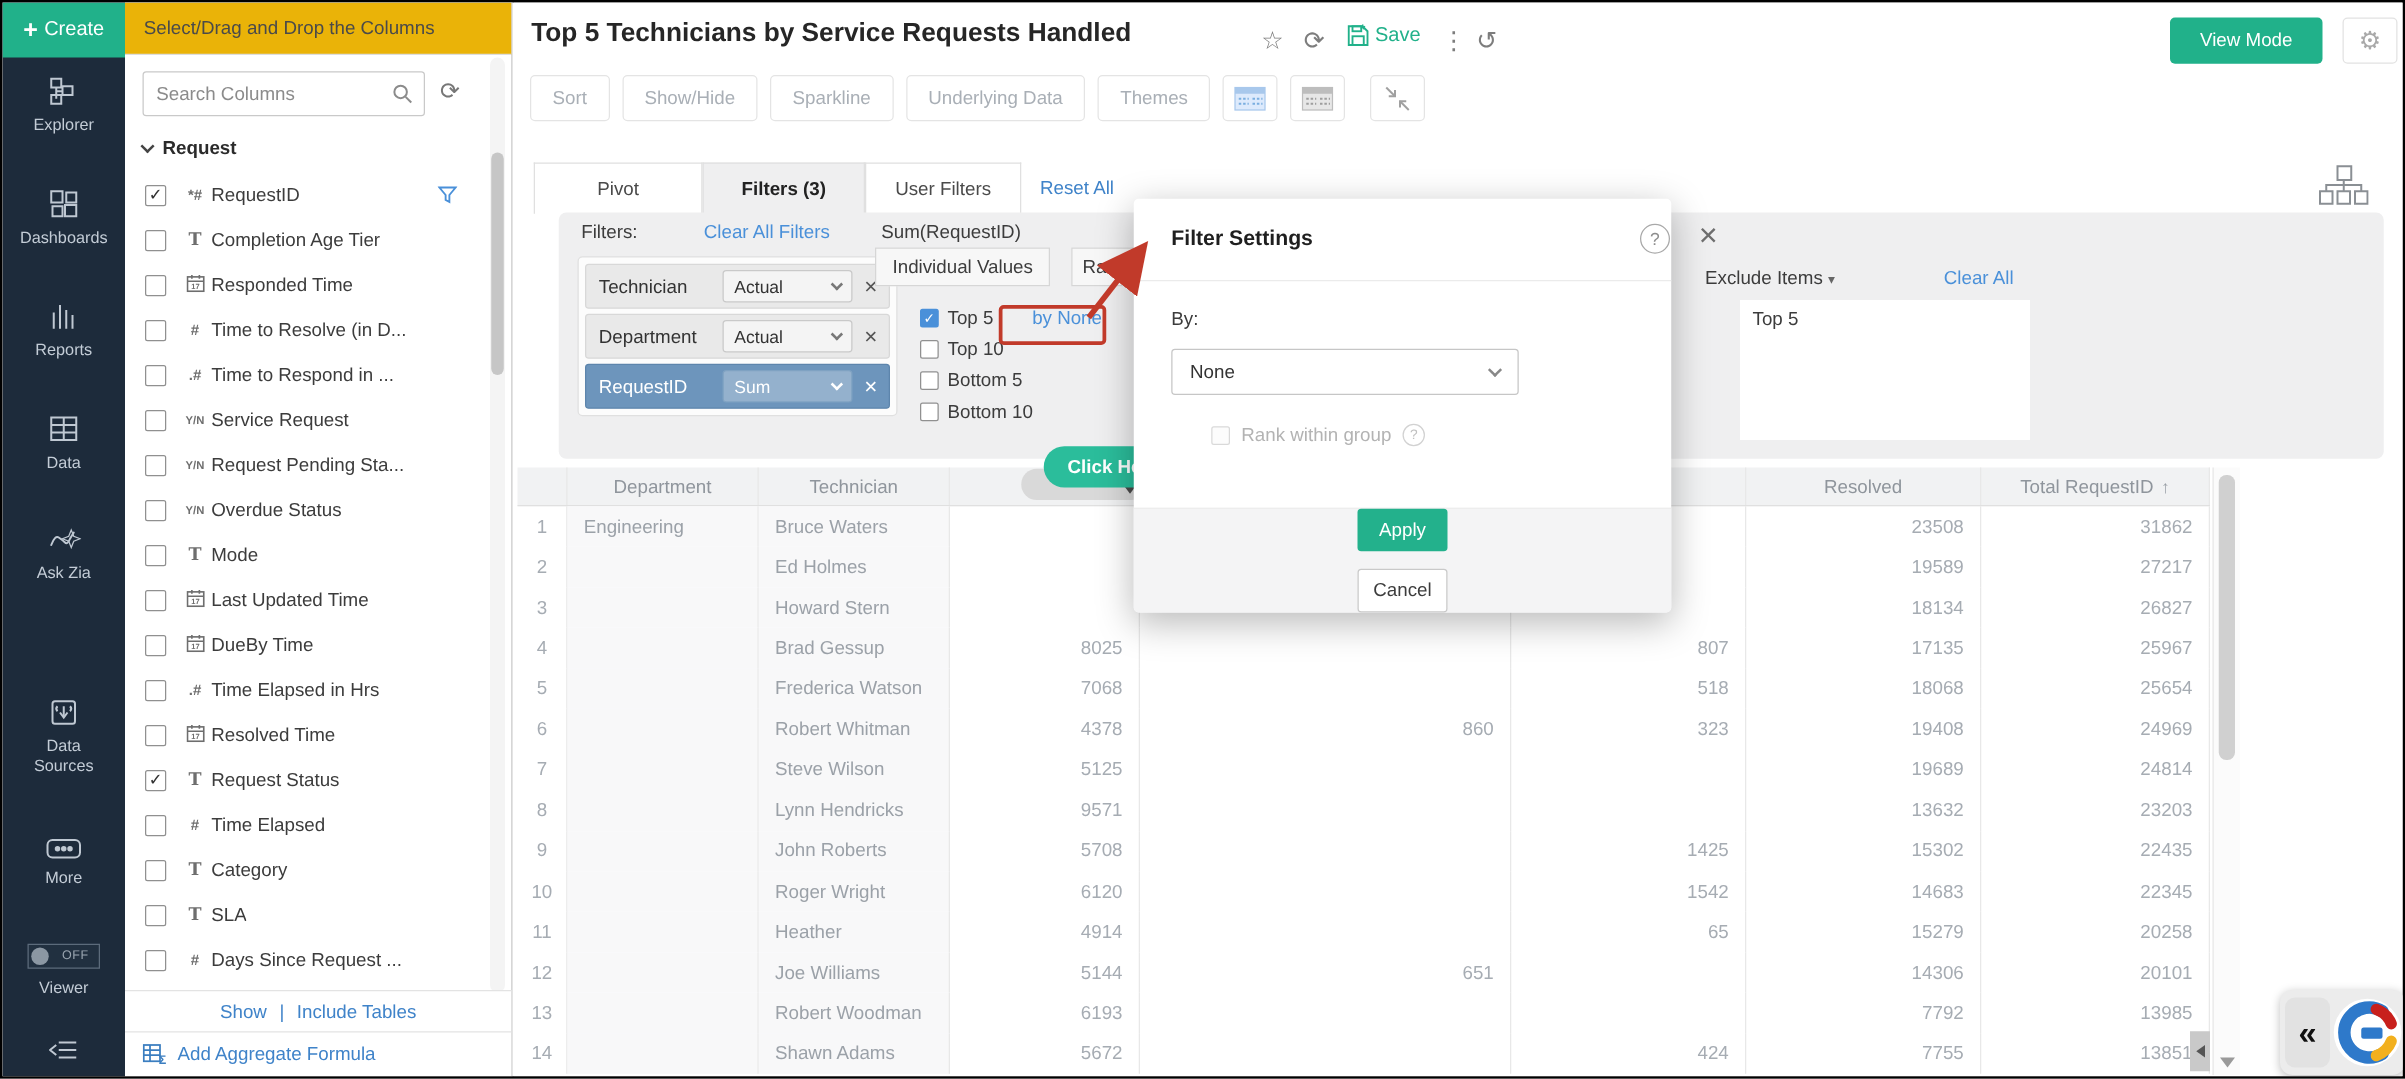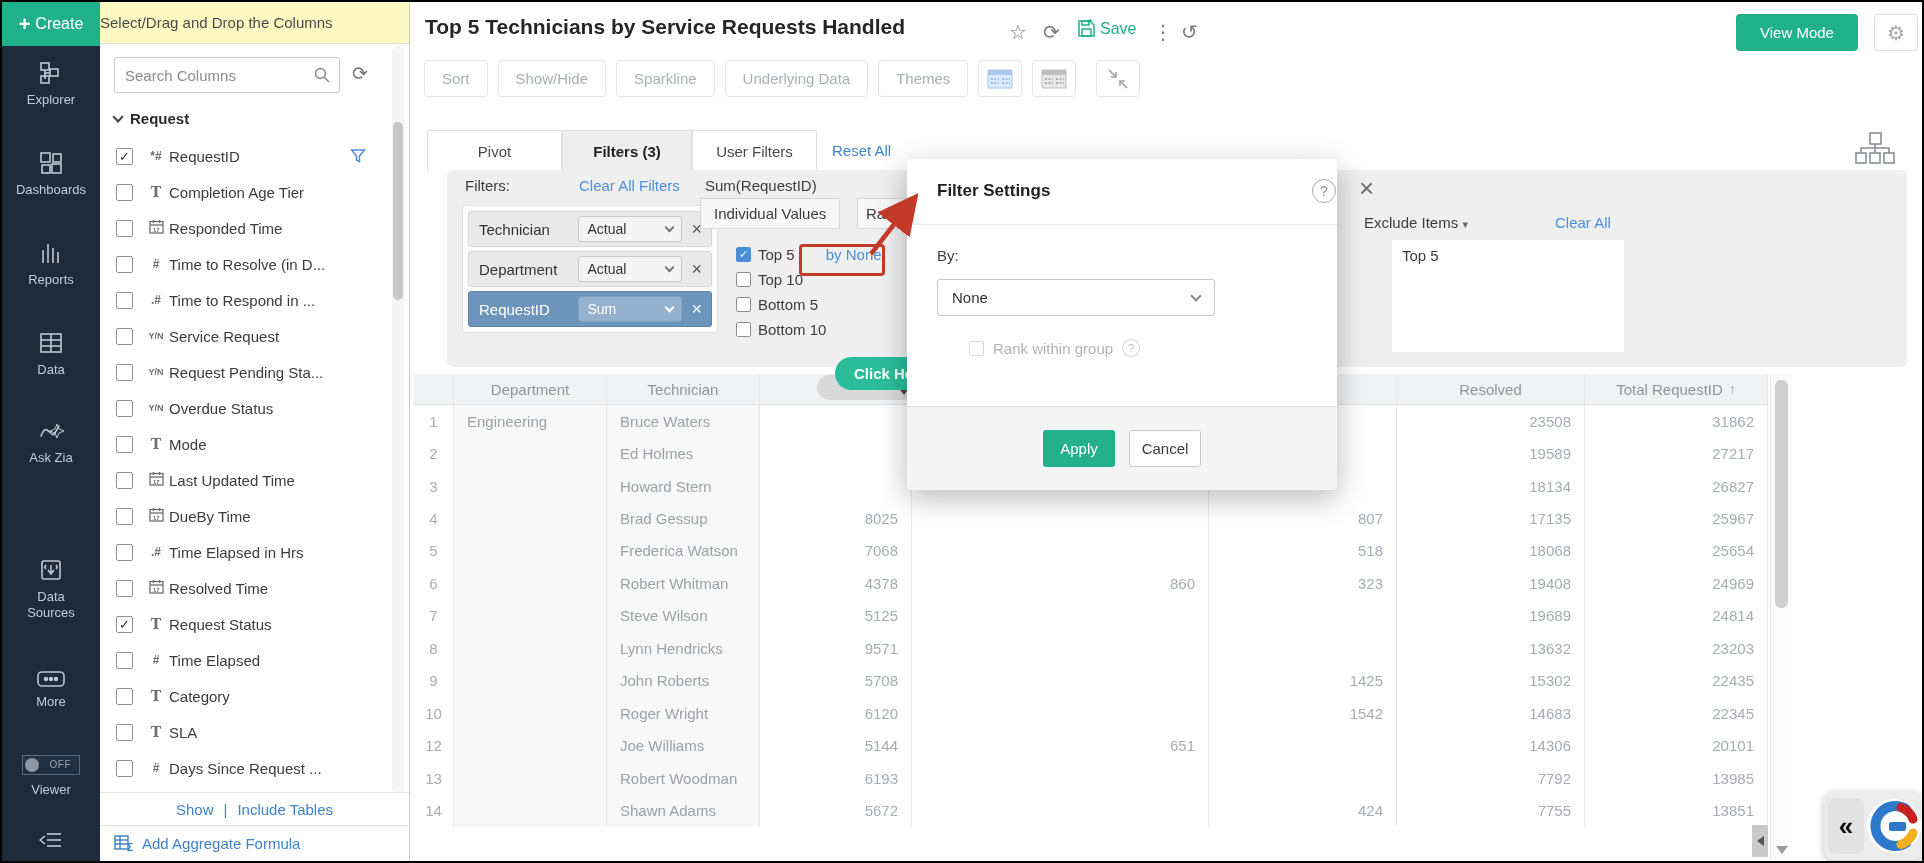--- a/index.html
+++ b/index.html
@@ -13,21 +13,21 @@
   .create-plus { font-size:20px; font-weight:bold; line-height:1; }
   .nav-item { position:absolute; left:0; width:98px; text-align:center; color:#c3ccd6; font-size:13px; cursor:pointer; }
   .nav-item svg { display:block; margin:0 auto 6px auto; stroke:#bfc8d2; fill:none; stroke-width:1.6; }
   .nav-label { display:block; line-height:15px; }
   .viewer-toggle { width:58px; height:20px; border:1px solid #63718131; border-radius:0; background:#32445733; margin:0 auto 7px auto; position:relative; border:1px solid #5c6b7b; }
   .viewer-knob { position:absolute; left:2px; top:2px; width:14px; height:14px; border-radius:50%; background:#8b97a3; }
   .viewer-off { position:absolute; right:8px; top:3px; font-size:10px; color:#9aa5b0; letter-spacing:.5px; }
 
   
   .colpanel { position:absolute; left:98px; top:0; width:310px; height:100%; background:#fff; border-right:1px solid #c9c9c9; z-index:3; }
-  .colpanel-header { position:absolute; left:0; top:0; width:100%; height:42px; background:#fef9c3; border-bottom:1px solid #ddd; font-size:15px; color:#4a4a4a; display:flex; align-items:center; }
+  .colpanel-header { position:absolute; left:0; top:0; width:100%; height:42px; background:#eab308; border-bottom:1px solid #ddd; font-size:15px; color:#4a4a4a; display:flex; align-items:center; padding-left:15px; }
   .search-box { position:absolute; left:14px; top:55px; width:226px; height:36px; border:1px solid #c9c9c9; border-radius:3px; background:#fff; }
   .search-box input { width:100%; height:100%; border:none; outline:none; padding:0 30px 0 10px; font-size:15px; color:#555; font-family:inherit; background:transparent; }
   .search-box input::placeholder { color:#8b8b8b; }
   .search-glyph { position:absolute; right:8px; top:8px; }
   .panel-refresh { position:absolute; left:252px; top:60px; font-size:19px; color:#777; cursor:pointer; }
   .panel-kebab { position:absolute; left:284px; top:60px; font-size:19px; color:#777; cursor:pointer; }
   .section-head { position:absolute; left:14px; top:108px; font-size:15px; font-weight:bold; color:#2b2b2b; display:flex; align-items:center; gap:8px; cursor:pointer; }
   .chev-down { width:8px; height:8px; border-right:2px solid #444; border-bottom:2px solid #444; transform:rotate(45deg); margin-top:-4px; }
   .columns-list { position:absolute; left:0; top:136px; width:300px; }
   .col-item { position:relative; height:36px; display:flex; align-items:center; padding-left:16px; cursor:pointer; }
@@ -125,21 +125,21 @@
   .m-head { position:relative; height:66px; border-bottom:1px solid #ebebeb; }
   .m-title { position:absolute; left:30px; top:22px; font-size:17px; font-weight:bold; color:#1f1f1f; }
   .m-help { position:absolute; left:405px; top:20px; width:24px; height:24px; border:1px solid #a9a9a9; border-radius:50%; color:#8d8d8d; font-size:14px; display:flex; align-items:center; justify-content:center; cursor:pointer; }
   .m-close { position:absolute; left:452px; top:14px; font-size:26px; color:#6e6e6e; cursor:pointer; }
   .m-by { position:absolute; left:30px; top:88px; font-size:15px; color:#3c3c3c; }
   .m-select { position:absolute; left:30px; top:120px; width:278px; height:37px; border:1px solid #c6c6c6; border-radius:3px; display:flex; align-items:center; padding:0 14px; font-size:15px; color:#333; cursor:pointer; background:#fff; }
   .m-select .cv { width:8px; height:8px; border-right:2px solid #888; border-bottom:2px solid #888; transform:rotate(45deg); margin-left:auto; margin-top:-4px; }
   .m-rank { position:absolute; left:29px; top:180px; display:flex; align-items:center; gap:9px; font-size:15px; color:#b3b3b3;margin-left:33px; }
   .m-rank .cbx { width:15px; height:15px; flex:0 0 15px; border-color:#d9d9d9; background:#fcfcfc; }
   .m-rank .q { width:18px; height:18px; border:1px solid #d2d2d2; border-radius:50%; font-size:11px; color:#c0c0c0; display:flex; align-items:center; justify-content:center; }
-  .m-foot { position:absolute; left:0; bottom:0; width:100%; height:84px; background:#f4f4f5; border-top:1px solid #e4e4e4; border-radius:0 0 4px 4px; display:flex; align-items:center; justify-content:center; gap:14px; }
+  .m-foot { position:absolute; left:0; bottom:0; width:100%; height:84px; background:#f4f4f5; border-top:1px solid #e4e4e4; border-radius:0 0 4px 4px; display:flex; align-items:center; justify-content:center; gap:14px;flex-direction:column; }
   .btn-apply { width:72px; height:37px; background:#23b18c; color:#fff; border:none; border-radius:3px; font-size:15px; cursor:pointer; font-family:inherit; }
   .btn-cancel { width:72px; height:37px; background:#fff; color:#3c3c3c; border:1px solid #c9c9c9; border-radius:3px; font-size:15px; cursor:pointer; font-family:inherit; }
 
   
   .anno-box { position:absolute; left:388px; top:242px; width:86px; height:32px; border:3px solid #c13a2a; border-radius:4px; z-index:30; pointer-events:none; }
   .anno-arrow { position:absolute; left:446px; top:182px; z-index:30; pointer-events:none; }
 </style>
 </head>
 <body>
 
@@ -449,21 +449,21 @@
           <rect x="15" y="1" width="11" height="11"></rect>
           <rect x="1" y="21" width="10" height="10"></rect>
           <rect x="15" y="21" width="10" height="10"></rect>
           <rect x="29" y="21" width="10" height="10"></rect>
           <path d="M20 12 v9 M6 21 v-5 h28 v5" fill="none"></path>
         </svg>
     </span>
 
     <div class="fpanel">
       <span class="fp-lbl" style="left:18px;top:7px">Filters:</span>
-      <span class="fp-link" style="left:132px;top:7px">Clear All Filters</span>
+      <span class="fp-link" style="left:116px;top:7px">Clear All Filters</span>
       <span class="fp-lbl" style="left:258px;top:7px">Sum(RequestID)</span>
 
       <div class="chips">
         <div class="chip">
           <span class="nm">Technician</span>
           <span class="sel">
               <span>Actual</span>
               <span class="cv"></span>
             </span>
           <span class="x">×</span>
@@ -637,20 +637,30 @@
           </div>
           <div class="g-row">
             <div class="g-cell c-num">10</div>
             <div class="g-cell c-dept"></div>
             <div class="g-cell c-tech">Roger Wright</div>
             <div class="g-cell c-v1 num">6120</div>
             <div class="g-cell c-v2 num"></div>
             <div class="g-cell c-v3 num">1542</div>
             <div class="g-cell c-res num">14683</div>
             <div class="g-cell c-tot num">22345</div>
+          </div>
+          <div class="g-row">
+            <div class="g-cell c-num">11</div>
+            <div class="g-cell c-dept"></div>
+            <div class="g-cell c-tech">Heather</div>
+            <div class="g-cell c-v1 num">4914</div>
+            <div class="g-cell c-v2 num"></div>
+            <div class="g-cell c-v3 num">65</div>
+            <div class="g-cell c-res num">15279</div>
+            <div class="g-cell c-tot num">20258</div>
           </div>
           <div class="g-row">
             <div class="g-cell c-num">12</div>
             <div class="g-cell c-dept"></div>
             <div class="g-cell c-tech">Joe Williams</div>
             <div class="g-cell c-v1 num">5144</div>
             <div class="g-cell c-v2 num">651</div>
             <div class="g-cell c-v3 num"></div>
             <div class="g-cell c-res num">14306</div>
             <div class="g-cell c-tot num">20101</div>

